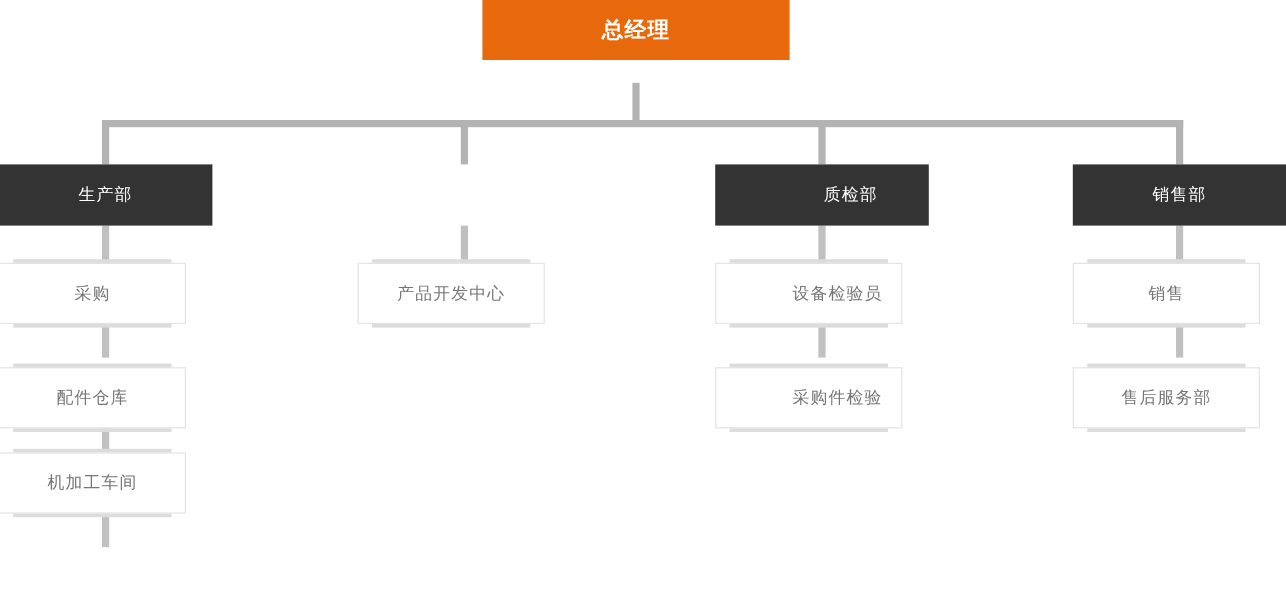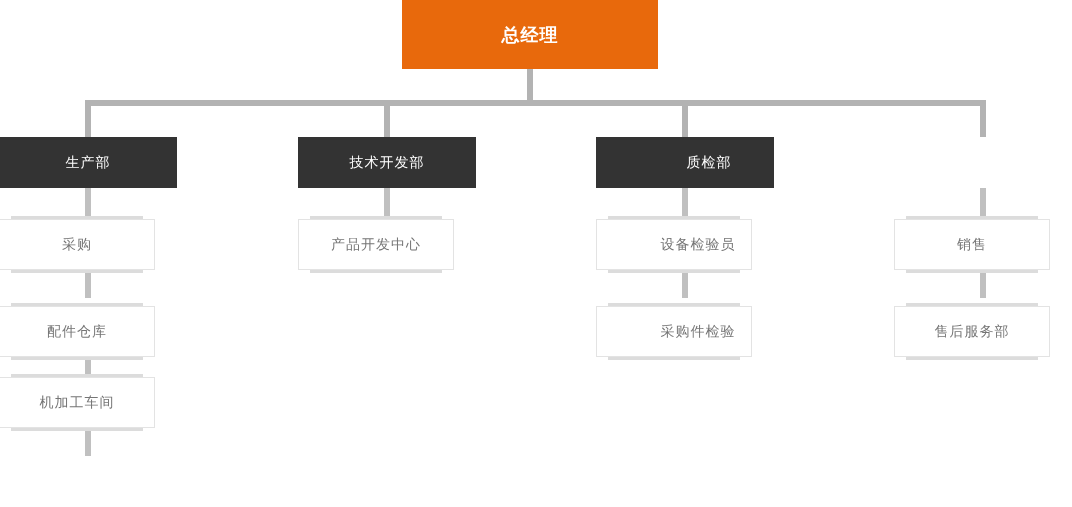--- a/index.html
+++ b/index.html
@@ -3,21 +3,21 @@
 <meta charset="utf-8">
 <style>
   html,body{margin:0;padding:0;background:#fff;}
   .stage{
     position:relative;width:1072px;height:507px;overflow:hidden;
     background:var(--canvas,#ffffff);
     font-family:"Liberation Sans","DejaVu Sans",sans-serif;
   }
   .box{display:flex;align-items:center;justify-content:center;box-sizing:border-box;position:absolute;}
   .root-box{
-    left:402px;top:0;width:256px;height:69px;
+    left:402px;top:0;width:256px;height:50px;
     background:var(--root-bg,#e8690c);color:var(--root-text,#fff);
     font-size:18px;font-weight:bold;letter-spacing:1px;
   }
   .dept-box{
     top:137px;height:51px;width:178px;
     background:var(--dept-bg,#333);color:var(--dept-text,#fff);
     font-size:14px;font-weight:normal;letter-spacing:1px;
   }
   .node-box{
     width:156px;height:51px;
@@ -57,27 +57,27 @@
   <div class="stub" style="left:85px;top:188px;height:31px;"></div>
   <div class="stub" style="left:85px;top:270px;height:28px;"></div>
   <div class="stub" style="left:85px;top:349px;height:28px;"></div>
   <div class="stub" style="left:85px;top:428px;height:28px;"></div>
   <div class="box dept-box col0">生产部</div>
   <div class="box node-box col0 row0">采购</div>
   <div class="box node-box col0 row1">配件仓库</div>
   <div class="box node-box col0 row2">机加工车间</div>
 
   <div class="stub" style="left:384px;top:188px;height:31px;"></div>
-  <div class="box dept-box col1">技术开发部</div>
   <div class="box node-box col1 row0">产品开发中心</div>
 
   <div class="stub" style="left:682px;top:188px;height:31px;"></div>
   <div class="stub" style="left:682px;top:270px;height:28px;"></div>
   <div class="box dept-box col2">质检部</div>
   <div class="box node-box col2 row1">采购件检验</div>
   <div class="box node-box col2 row0">设备检验员</div>
 
   <div class="stub" style="left:980px;top:188px;height:31px;"></div>
   <div class="stub" style="left:980px;top:270px;height:28px;"></div>
+  <div class="box dept-box col3">销售部</div>
   <div class="box node-box col3 row0">销售</div>
   <div class="box node-box col3 row1">售后服务部</div>
 
 </div>
 
 </body></html>

